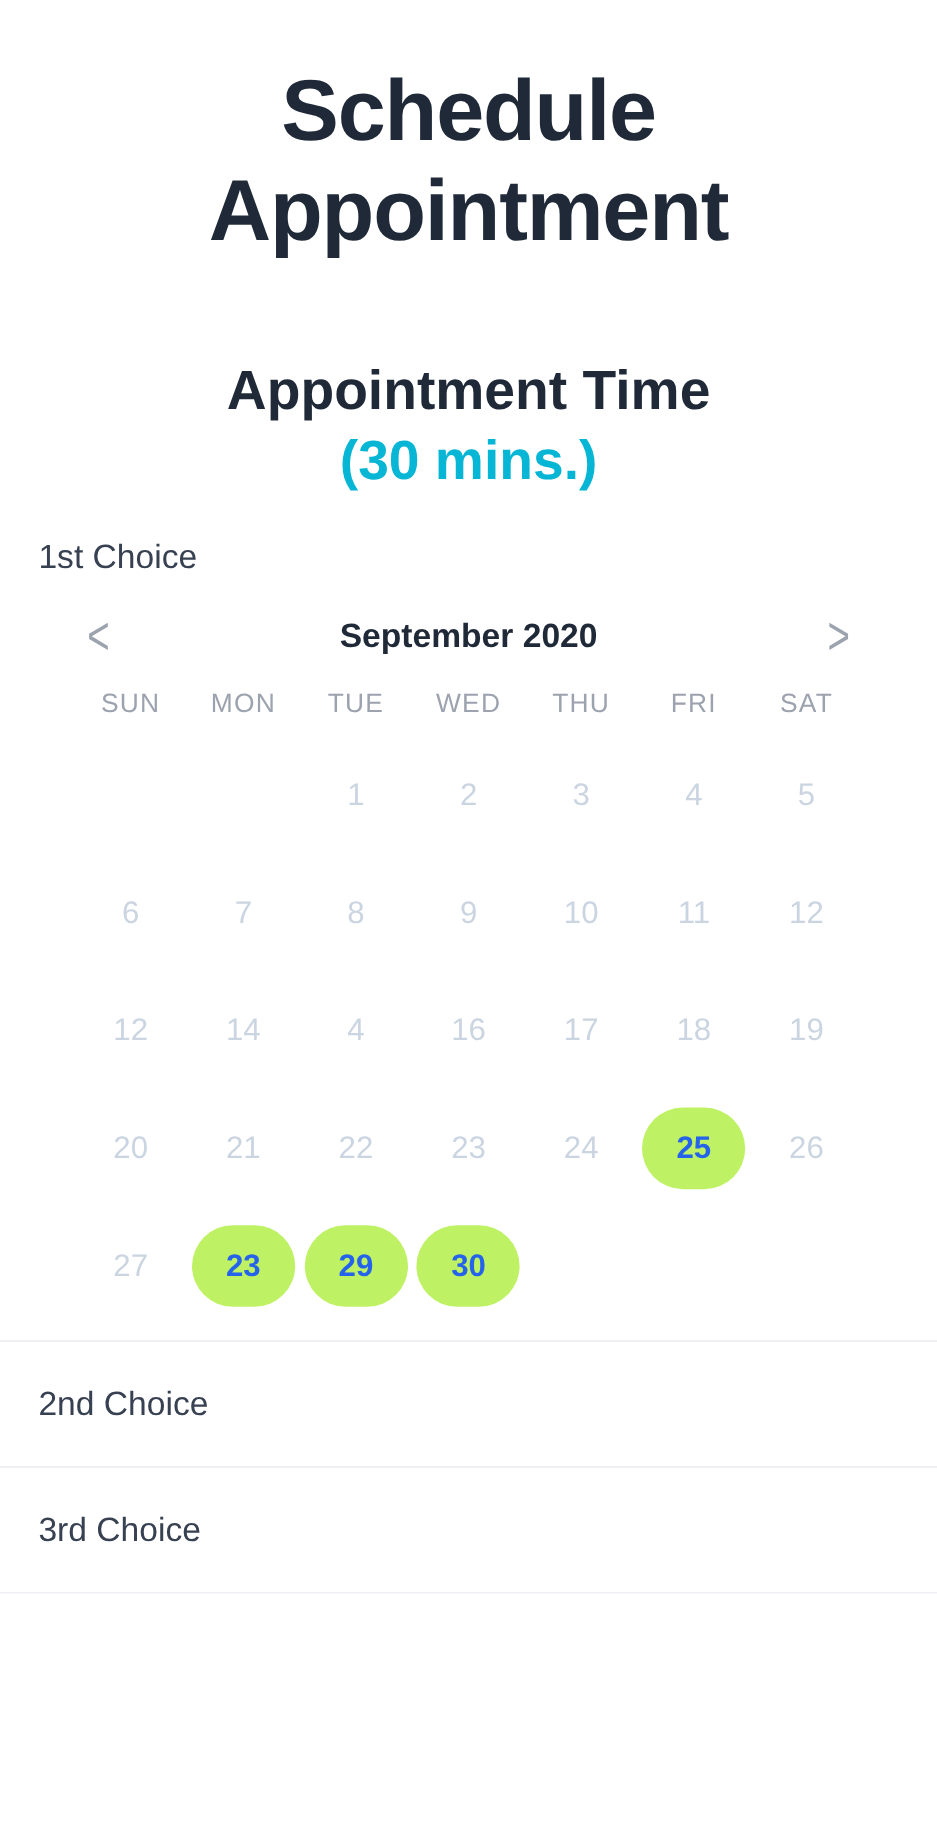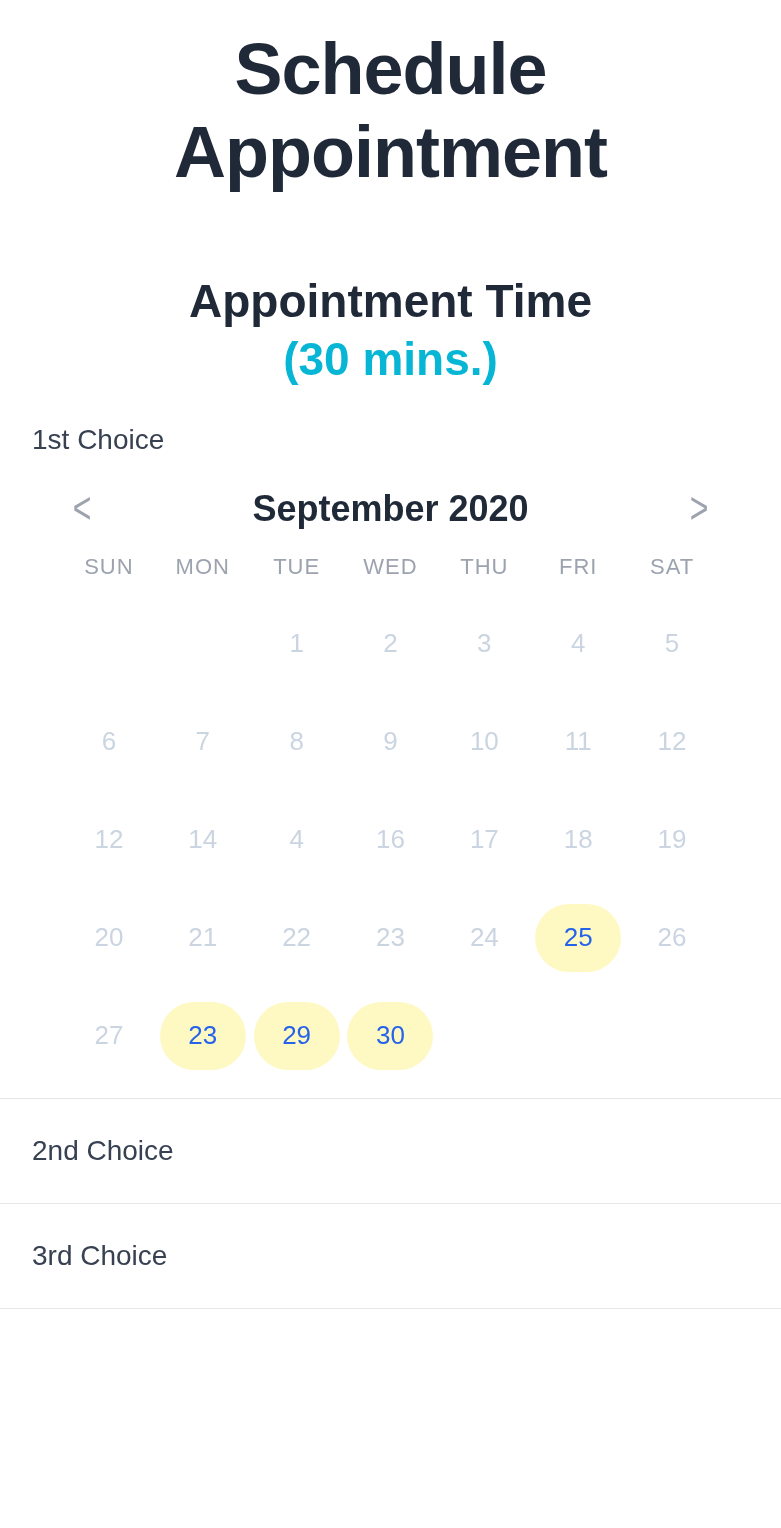--- a/index.html
+++ b/index.html
@@ -12,21 +12,21 @@
     width: 781px;
     background: #fff;
     color: #1f2937;
   }
   .page-title {
     font-size: 72px;
     font-weight: 700;
     text-align: center;
     color: #1f2937;
     line-height: 1.15;
-    padding: 28px 24px 60px;
+    padding: 52px 24px 60px;
     letter-spacing: -1px;
   }
   .section-title {
     text-align: center;
     padding: 20px 24px 10px;
   }
   .section-title .line1 {
     font-size: 46px;
     font-weight: 700;
     color: #1f2937;
@@ -58,21 +58,21 @@
   .cal-nav {
     font-size: 32px;
     color: #9ca3af;
     cursor: pointer;
     user-select: none;
     width: 40px;
     text-align: center;
     transform: scaleY(1.4);
   }
   .cal-title {
-    font-size: 36px;
+    font-size: 28px;
     font-weight: 700;
     color: #1f2937;
     text-align: center;
   }
   .cal-grid {
     display: grid;
     grid-template-columns: repeat(7, 1fr);
     row-gap: 30px;
     column-gap: 0;
     justify-items: center;
@@ -94,23 +94,23 @@
     font-size: 26px;
     font-weight: 500;
   }
   .cal-day.empty {
     pointer-events: none;
   }
   .cal-day.disabled {
     color: #cbd5e1;
   }
   .cal-day.available {
-    background: #fef9c3;
+    background: #bef264;
     color: #2563eb;
-    font-weight: 400;
+    font-weight: 700;
     cursor: pointer;
   }
   .divider {
     border-top: 1px solid #e5e7eb;
   }
   .choice-row {
     padding: 36px 32px;
     font-size: 28px;
     font-weight: 500;
     color: #374151;

